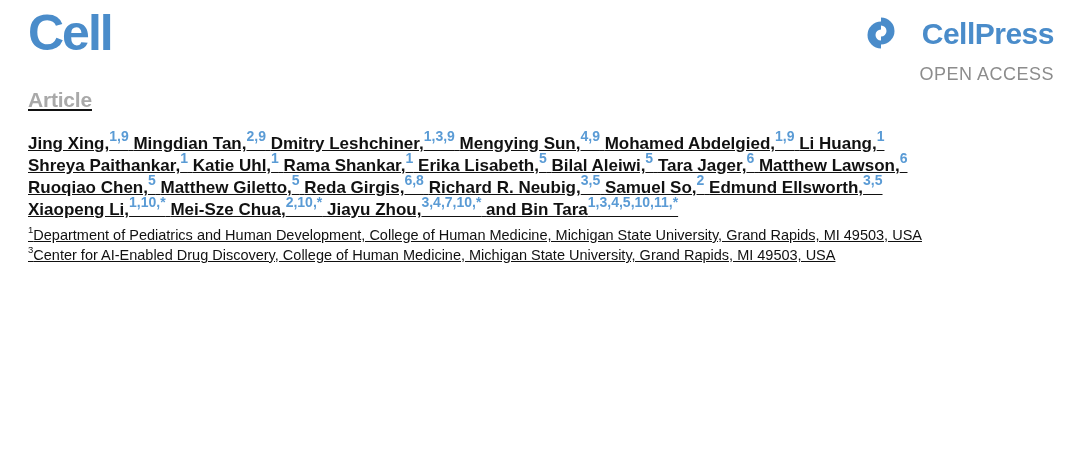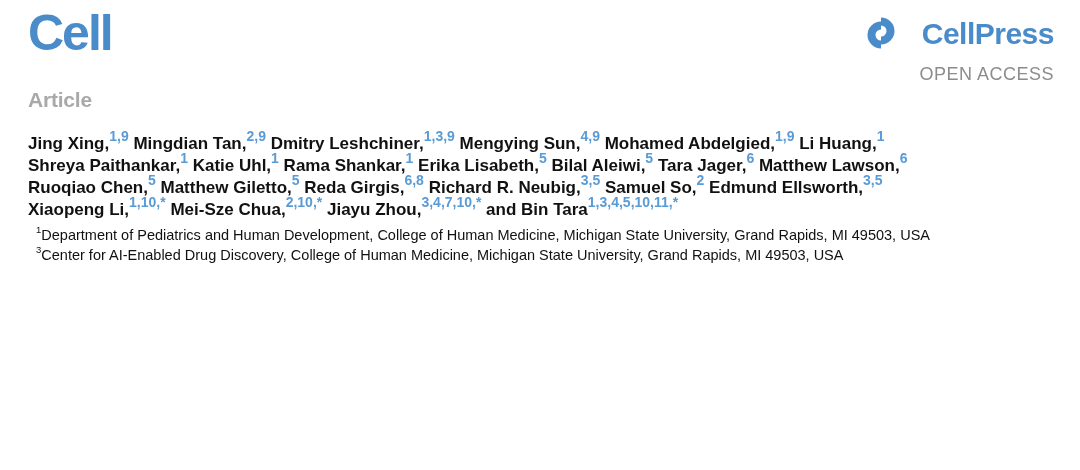--- a/index.html
+++ b/index.html
@@ -14,20 +14,21 @@
   body{
     font-family:"Liberation Sans","DejaVu Sans",sans-serif;
     color:var(--text-black);
   }
   .page{
     position:relative;
     width:1080px;
     height:392px;
     background:#ffffff;
     overflow:hidden;
+    text-decoration:underline;
   }
   
   .page-header{
     position:relative;
     padding:6px 26px 0 28px;
     height:88px;
   }
   .cell-logo{
     display:inline-block;
     font-size:50px;
@@ -95,21 +96,20 @@
     line-height:0;
     position:relative;
     top:-1px;
   }
   .affiliations{
     margin-top:4px;
     font-size:14.5px;
     font-weight:normal;
     line-height:20px;
     color:#111111;
-    margin-left:8px;
   }
   .affiliations .aff{white-space:nowrap;}
   .affiliations sup{
     font-size:9.5px;
     line-height:0;
     position:relative;
     top:-1px;
     color:#111111;
   }
 </style>

